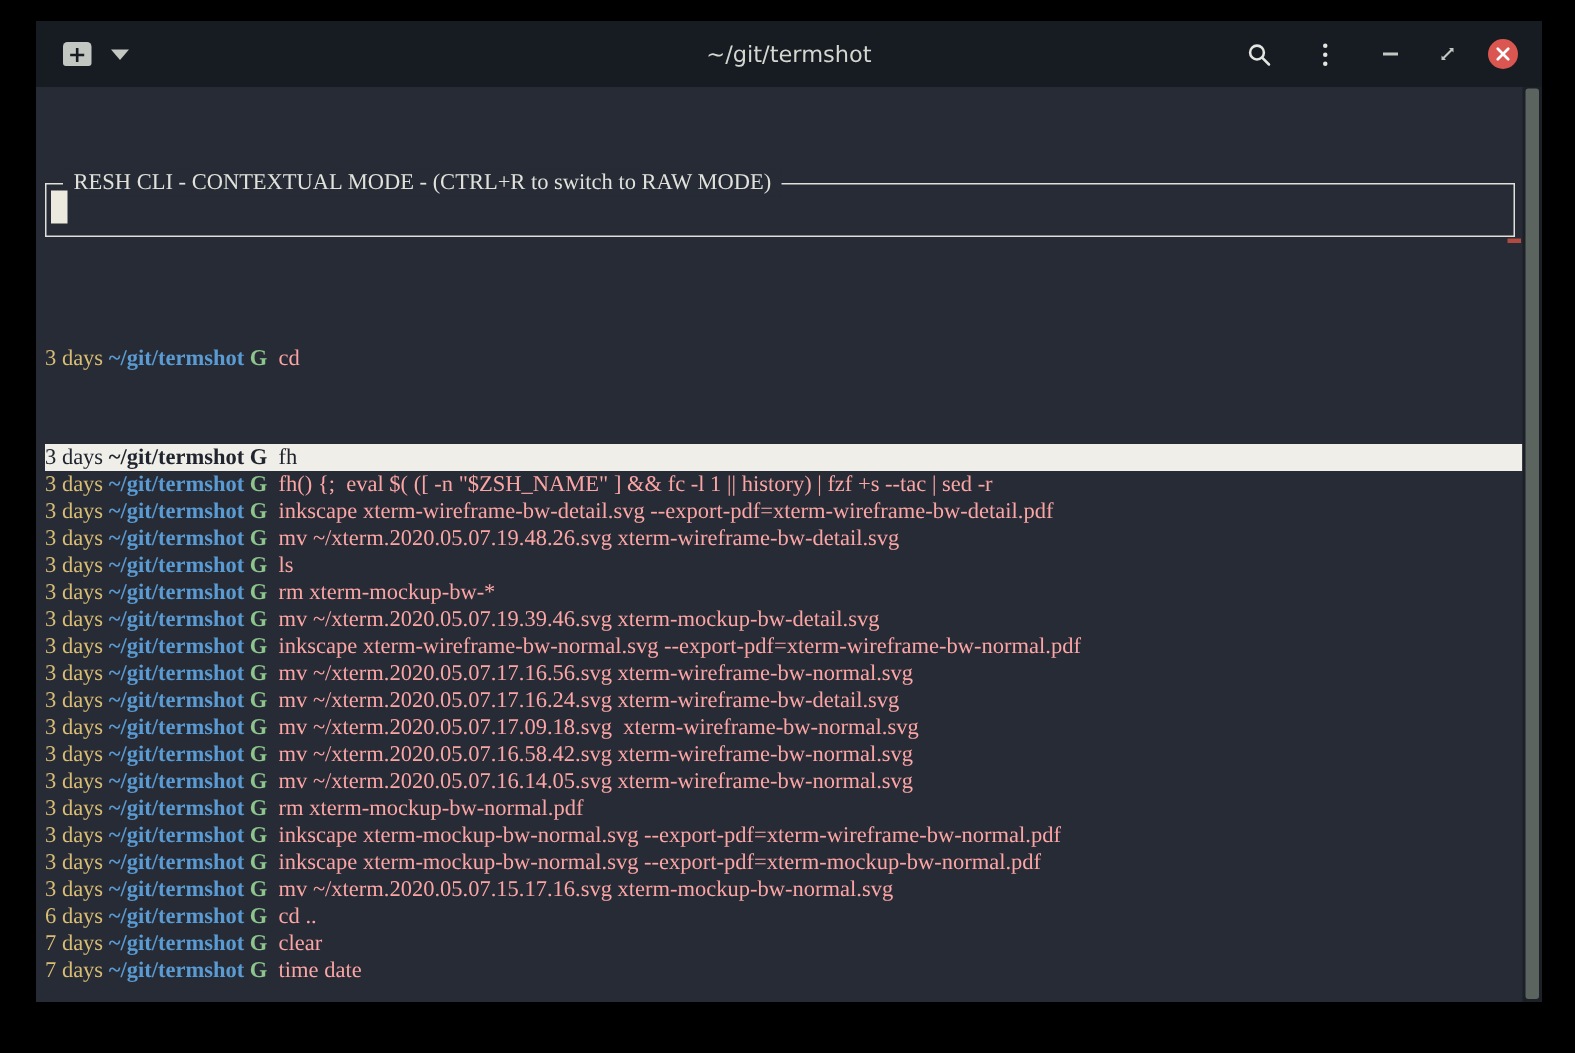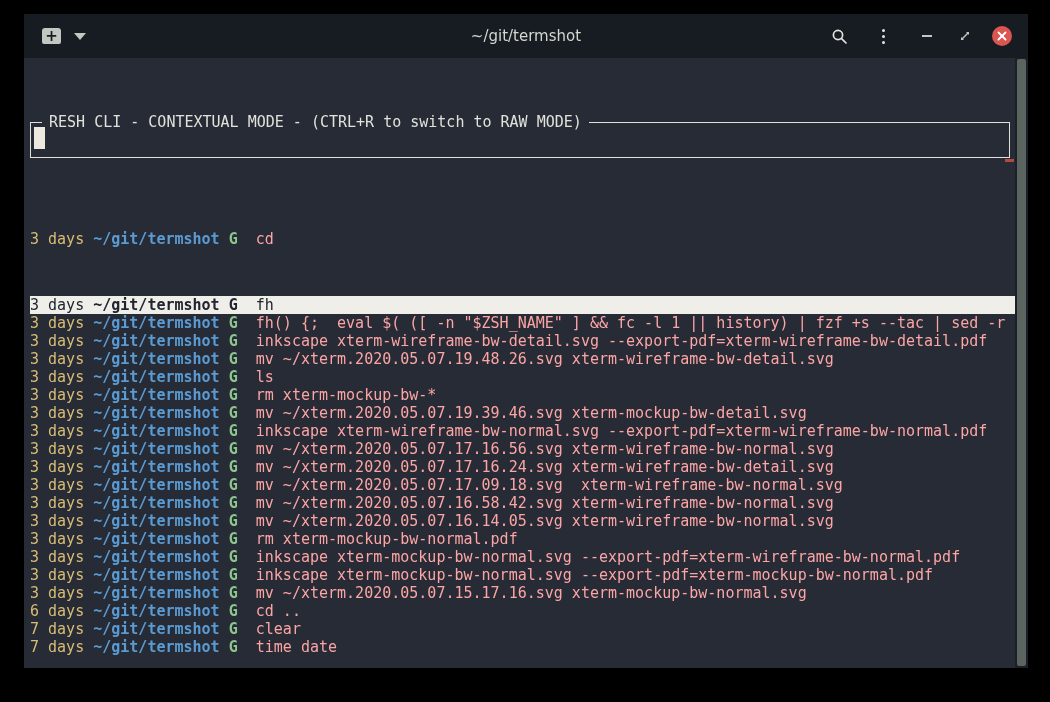--- a/index.html
+++ b/index.html
@@ -28,21 +28,21 @@
   .kebab i{width:3px;height:3px;border-radius:50%;background:#e3e5e0;display:block;}
   .min-bar{width:10px;height:2px;background:#c3c7c1;}
   .close-btn{
     width:20px;height:20px;border-radius:50%;background:#da5650;
     display:flex;align-items:center;justify-content:center;
   }
 
   
   .terminal{
     position:absolute;top:44px;left:0;right:0;bottom:0;background:#272b35;
-    color:#e0e2db;font-size:15px;line-height:18px;
+    color:#e0e2db;font-size:15px;line-height:18px;font-family:Liberation Serif, serif;
   }
   .scrollbar{position:absolute;right:0;top:0;width:13px;height:100%;background:#1c2027;}
   .scroll-thumb{position:absolute;right:2px;top:1px;width:9px;height:calc(100% - 3px);background:#5c6460;border-radius:2px;}
   .content{position:absolute;left:6px;top:0;right:13px;bottom:0;white-space:pre;overflow:hidden;}
 
   .resh-box{margin-top:10px;margin-right:5px;height:34px;border:1px solid #dfe1da;position:relative;}
   .box-title{position:absolute;top:-10px;left:11px;background:#272b35;padding:0 7px;color:#e0e2db;}
   .cursor-block{position:absolute;left:3px;top:4px;width:11px;height:22px;background:#eceadf;}
 
   .table-header{margin-top:8px;height:18px;border-bottom:1px solid #dfe1da;box-sizing:border-box;}

